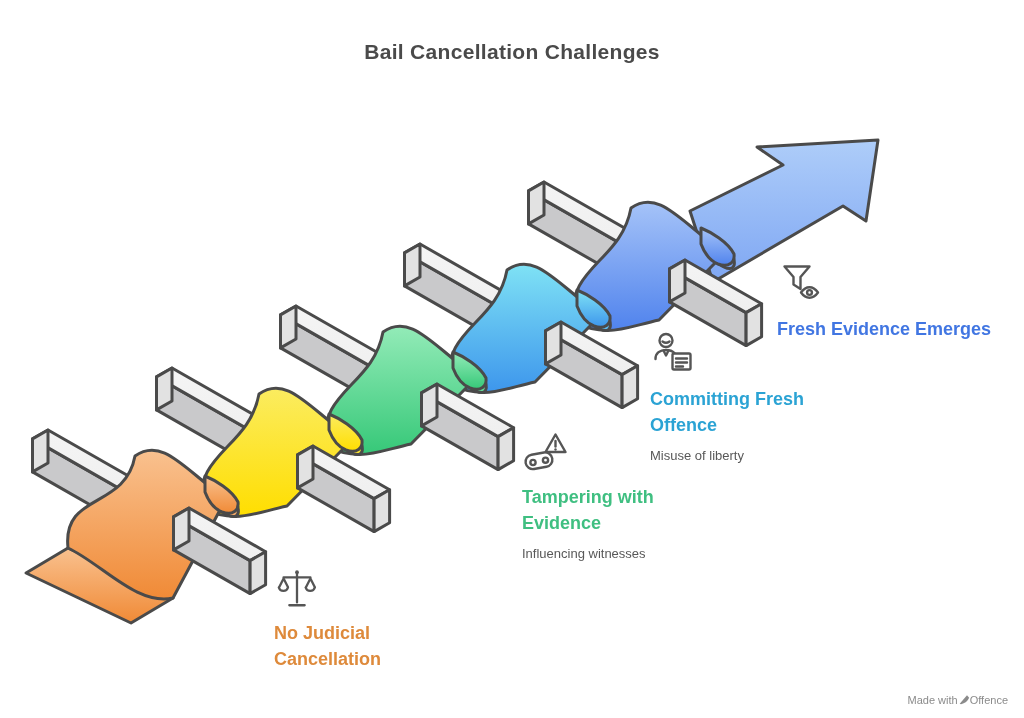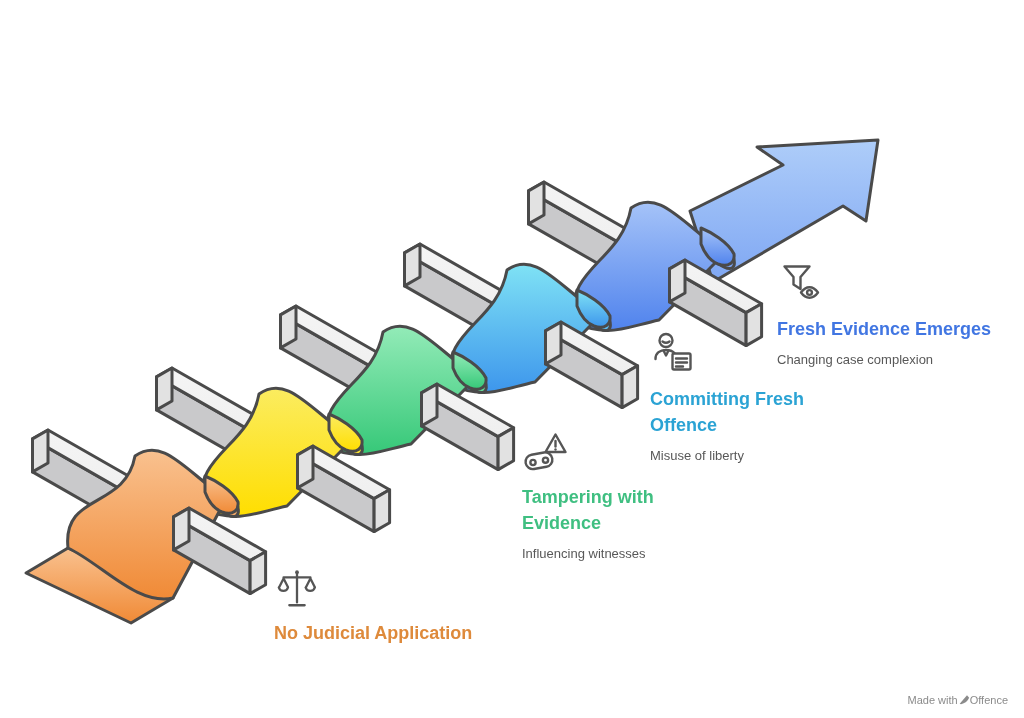--- a/index.html
+++ b/index.html
@@ -116,33 +116,34 @@
         <g>
           <polygon points="173.5,516.9 250.1,560.6 250.1,593.6 173.5,549.9" fill="#C9C9CB"></polygon>
           <polygon points="189.0,508.0 265.6,551.7 250.1,560.6 173.5,516.9" fill="url(#gBarTop)"></polygon>
           <polygon points="189.0,508.0 173.5,516.9 173.5,549.9 189.0,541.0" fill="#E2E2E2"></polygon>
           <polygon points="265.6,551.7 250.1,560.6 250.1,593.6 265.6,584.7" fill="#E2E2E2"></polygon>
         </g>
         <path d="M205.0,476.0 C215.0,480.0 232.0,490.0 238.0,502.0 C239.0,510.0 233.0,516.0 222.0,512.0 C212.0,508.0 208.0,500.0 205.0,492.0 Z" fill="url(#gf0)"></path>
       </g>
     </svg>
 
+  <div class="main-title">Bail Cancellation Challenges</div>
 
   <div class="step" style="left:274px;top:565px;width:200px;">
     <svg class="icon" width="46" height="46" viewBox="0 0 48 48" fill="none" stroke="#555555" stroke-width="2.4" stroke-linecap="round" stroke-linejoin="round">
       <path d="M24 8v31"></path>
         <path d="M16 42h16"></path>
         <path d="M10 13h28"></path>
       <circle cx="24" cy="7.5" r="2" fill="#555555" stroke="none"></circle>
       <path d="M10 14l-4.5 9M10 14l4.5 9"></path>
         <path d="M5 23.5a5 5 0 0 0 9.6 0"></path>
       <path d="M38 14l-4.5 9M38 14l4.5 9"></path>
         <path d="M33 23.5a5 5 0 0 0 9.6 0"></path>
     </svg>
-    <div class="step-title" style="color: rgb(222, 138, 59);">No Judicial Application</div>
+    <div class="step-title" style="color: rgb(222, 138, 59);">No Judicial Cancellation</div>
   </div>
 
 
   <div class="step" style="left:522px;top:427px;width:215px;">
     <svg class="icon" width="48" height="48" viewBox="0 0 48 48" fill="none" stroke="#555555" stroke-width="2.4" stroke-linecap="round" stroke-linejoin="round">
       <path d="M33.5 7.5l10 17.5h-20z"></path>
       <path d="M33.5 14v5.5"></path>
         <circle cx="33.5" cy="22.5" r="1.2" fill="#555555" stroke="none"></circle>
       <rect x="3.5" y="26.5" width="27" height="14.5" rx="7.2" transform="rotate(-10 17 34)"></rect>
       <circle cx="11" cy="35.5" r="2.6"></circle>
@@ -165,21 +166,20 @@
     <div class="step-sub">Misuse of liberty</div>
   </div>
 
   <div class="step" style="left:777px;top:259px;width:215px;">
     <svg class="icon" width="48" height="48" viewBox="0 0 48 48" fill="none" stroke="#555555" stroke-width="2.4" stroke-linecap="round" stroke-linejoin="round">
       <path d="M7.5 7.5h25l-9 10.5v12l-7-4.5v-7.5z"></path>
       <path d="M24 33.5c2.5-3.5 5.5-5.2 8.5-5.2s6 1.7 8.5 5.2c-2.5 3.5-5.5 5.2-8.5 5.2s-6-1.7-8.5-5.2z"></path>
       <circle cx="32.5" cy="33.5" r="2.4"></circle>
     </svg>
     <div class="step-title" style="color: rgb(65, 118, 226);">Fresh Evidence Emerges</div>
-    <div class="step-sub">Changing case complexion</div>
   </div>
 
   <div class="watermark">
     <span>Made with</span>
     <svg width="12" height="12" viewBox="0 0 14 14">
       <path d="M2 11.5L10.5 1.5l2.5 3c-1.5 4-5 6.5-9.5 7.5z" fill="#8b8b8b"></path>
     </svg>
     <span>Offence</span>
   </div>
 

